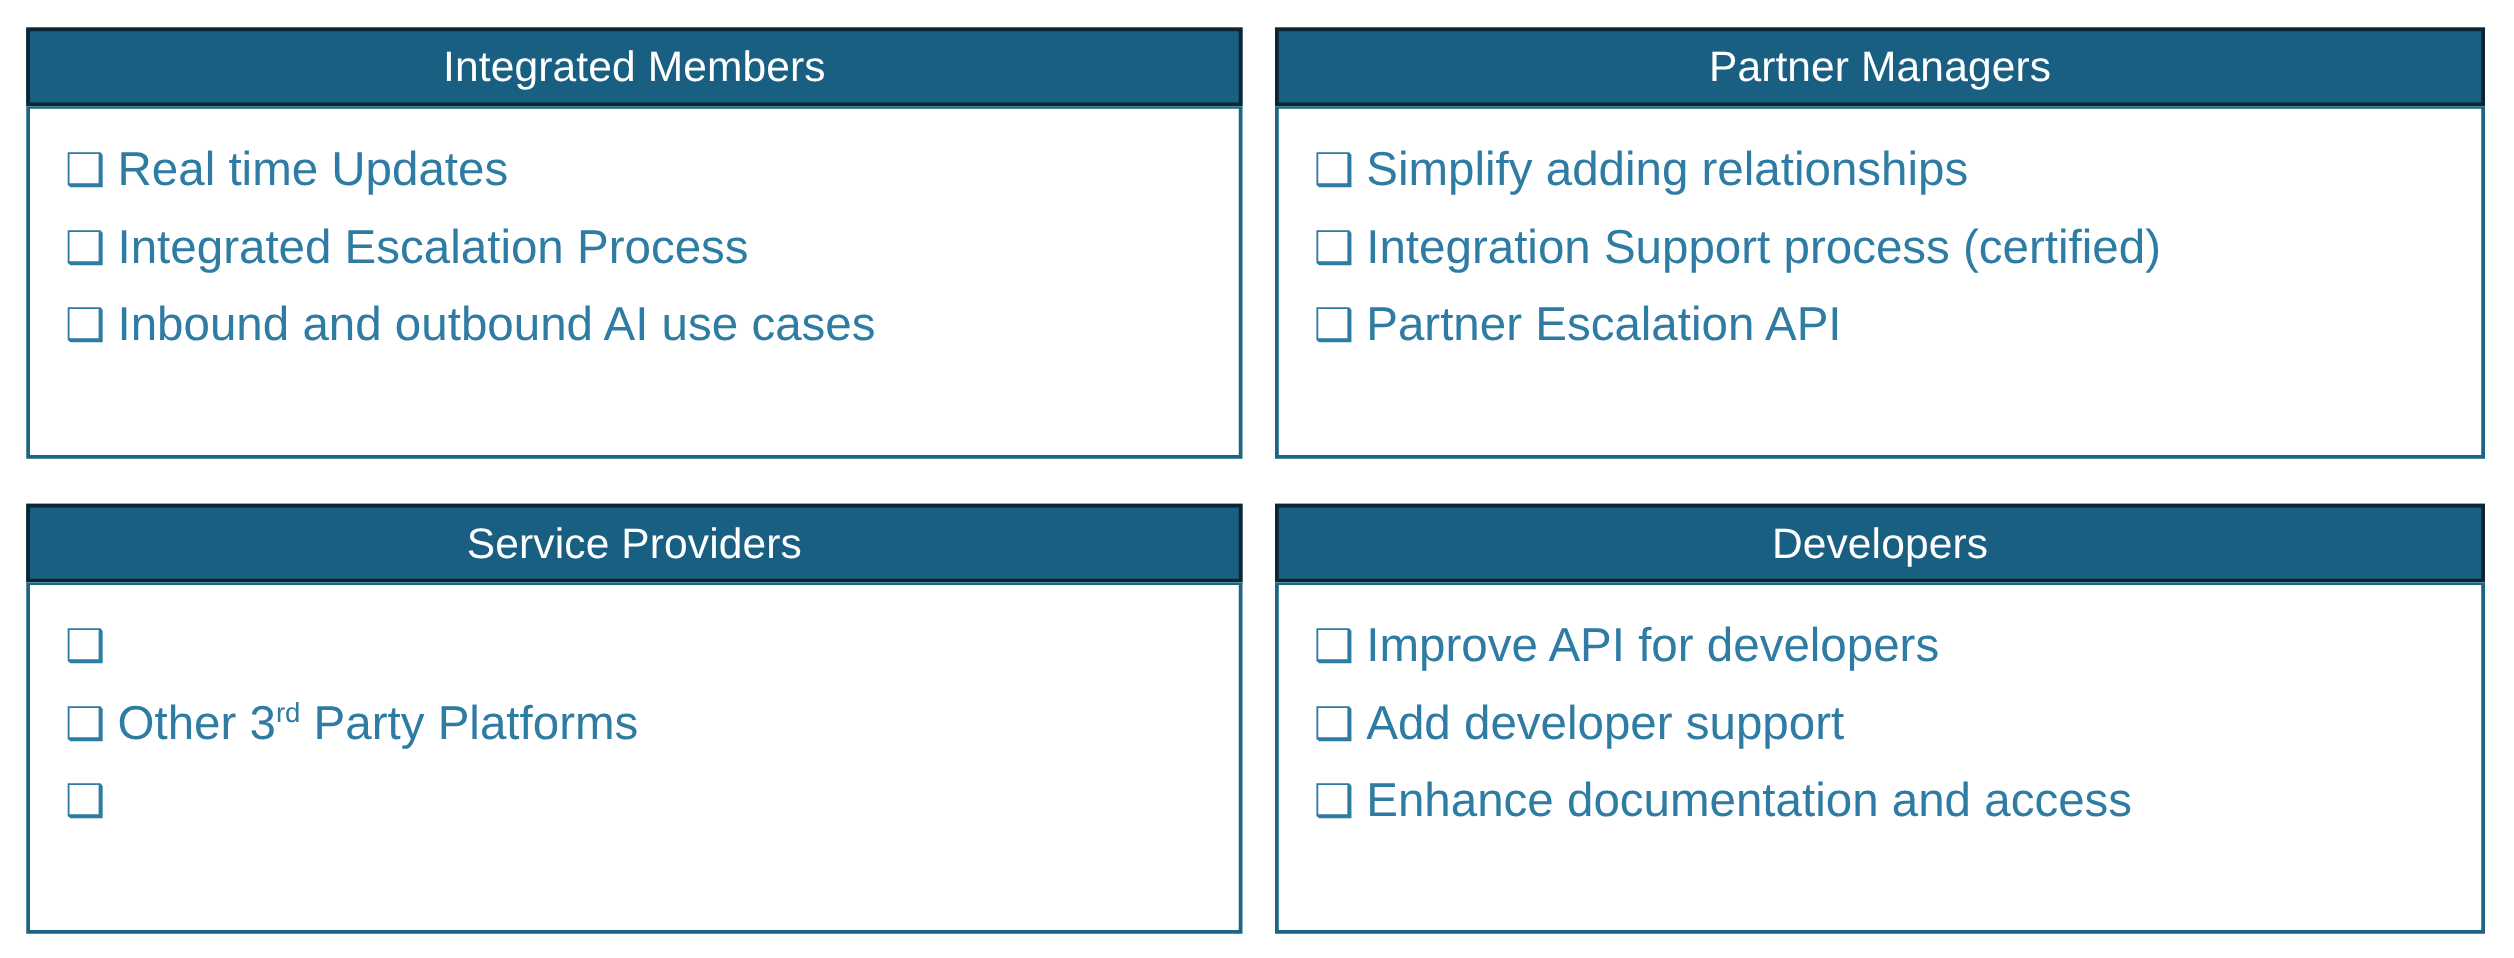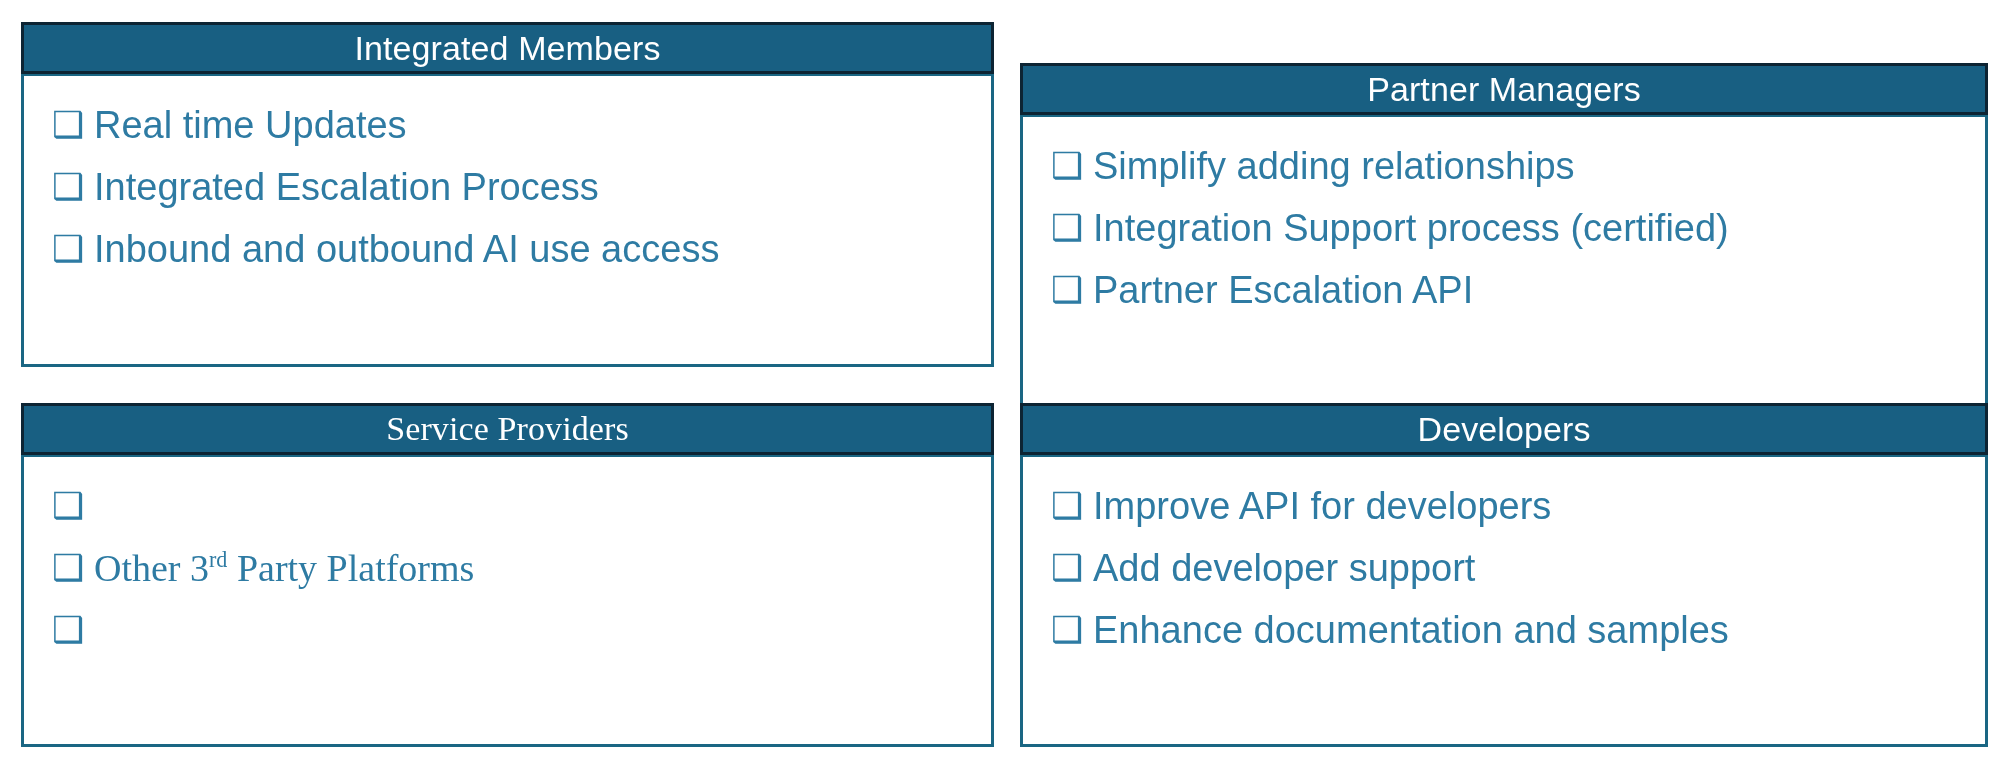--- a/index.html
+++ b/index.html
@@ -21,29 +21,29 @@
     height: 766px;
     box-sizing: border-box;
   }
   .panel {
     position: absolute;
     display: flex;
     flex-direction: column;
   }
   
   .panel.q-tl { left: 21px;   top: 22px;  width: 973px;  height: 345px; }
-  .panel.q-tr { left: 1020px; top: 22px;  width: 968px;  height: 345px; margin-top: 41px; }
-  .panel.q-bl { left: 21px;   top: 403px; width: 973px;  height: 344px; font-family: Liberation Serif, serif; }
+  .panel.q-tr { left: 1020px; top: 22px;  width: 968px;  height: 345px; }
+  .panel.q-bl { left: 21px;   top: 403px; width: 973px;  height: 344px; }
   .panel.q-br { left: 1020px; top: 403px; width: 968px;  height: 344px; }
 
   .panel-header {
     box-sizing: border-box;
     background: #185F82;
     border: 3px solid #0D2433;
-    height: 52px;
+    height: 63px;
     display: flex;
     align-items: center;
     justify-content: center;
     color: #FFFFFF;
     font-size: 34px;
     font-weight: 400;
     letter-spacing: 0.1px;
     line-height: 1;
     white-space: nowrap;
   }
@@ -102,21 +102,21 @@
         <li class="item">
           <span class="box-icon">❑</span>
           <span class="item-label">Real time Updates</span>
         </li>
         <li class="item">
           <span class="box-icon">❑</span>
           <span class="item-label">Integrated Escalation Process</span>
         </li>
         <li class="item">
           <span class="box-icon">❑</span>
-          <span class="item-label">Inbound and outbound AI use access</span>
+          <span class="item-label">Inbound and outbound AI use cases</span>
         </li>
       </ul>
     </div>
   </section>
 
   <section class="panel q-tr">
     <div class="panel-header">
       <span>Partner Managers</span>
     </div>
     <div class="panel-body">
@@ -166,19 +166,19 @@
         <li class="item">
           <span class="box-icon">❑</span>
           <span class="item-label">Improve API for developers</span>
         </li>
         <li class="item">
           <span class="box-icon">❑</span>
           <span class="item-label">Add developer support</span>
         </li>
         <li class="item">
           <span class="box-icon">❑</span>
-          <span class="item-label">Enhance documentation and samples</span>
+          <span class="item-label">Enhance documentation and access</span>
         </li>
       </ul>
     </div>
   </section>
 
 </div>
 
 </body></html>

